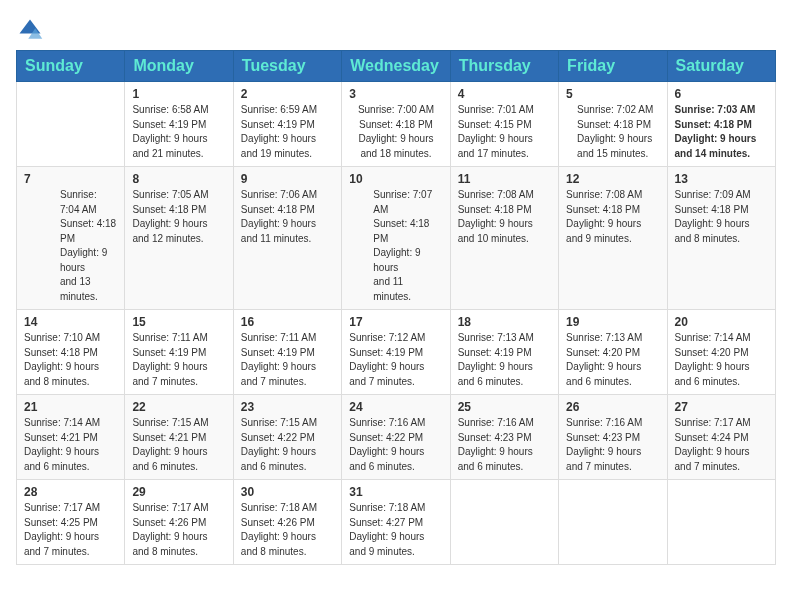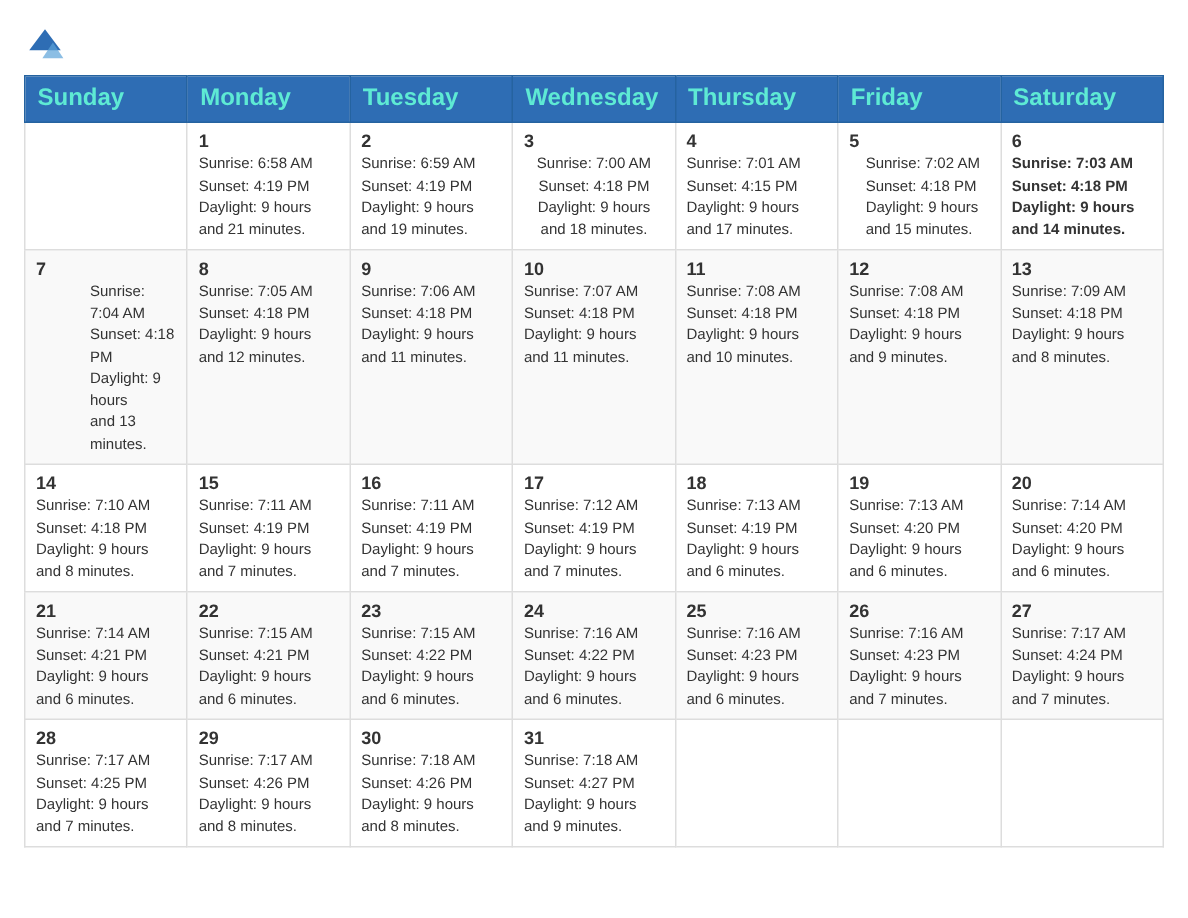--- a/index.html
+++ b/index.html
@@ -183,21 +183,21 @@
         </td>
         <td>
           <span class="day-number">9</span>
           <div class="day-info" style="white-space: pre-line;">Sunrise: 7:06 AM
 Sunset: 4:18 PM
 Daylight: 9 hours
 and 11 minutes.</div>
         </td>
         <td>
           <span class="day-number">10</span>
-          <div class="day-info" style="white-space: pre-line;">Sunrise: 7:07 AM
+          <div class="day-info" style="white-space: pre-line; margin-left: 24px;">Sunrise: 7:07 AM
 Sunset: 4:18 PM
 Daylight: 9 hours
 and 11 minutes.</div>
         </td>
         <td>
           <span class="day-number">11</span>
           <div class="day-info" style="white-space: pre-line;">Sunrise: 7:08 AM
 Sunset: 4:18 PM
 Daylight: 9 hours
 and 10 minutes.</div>

